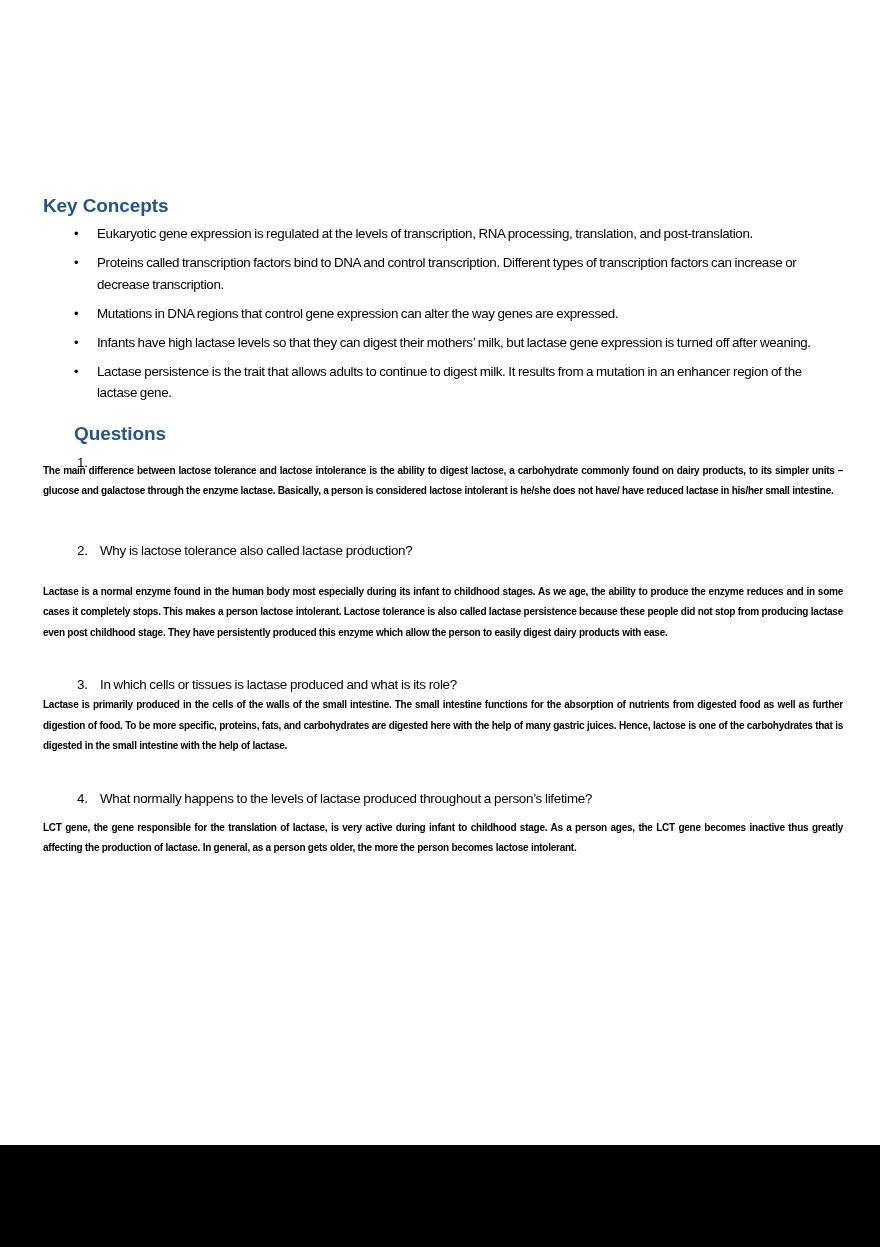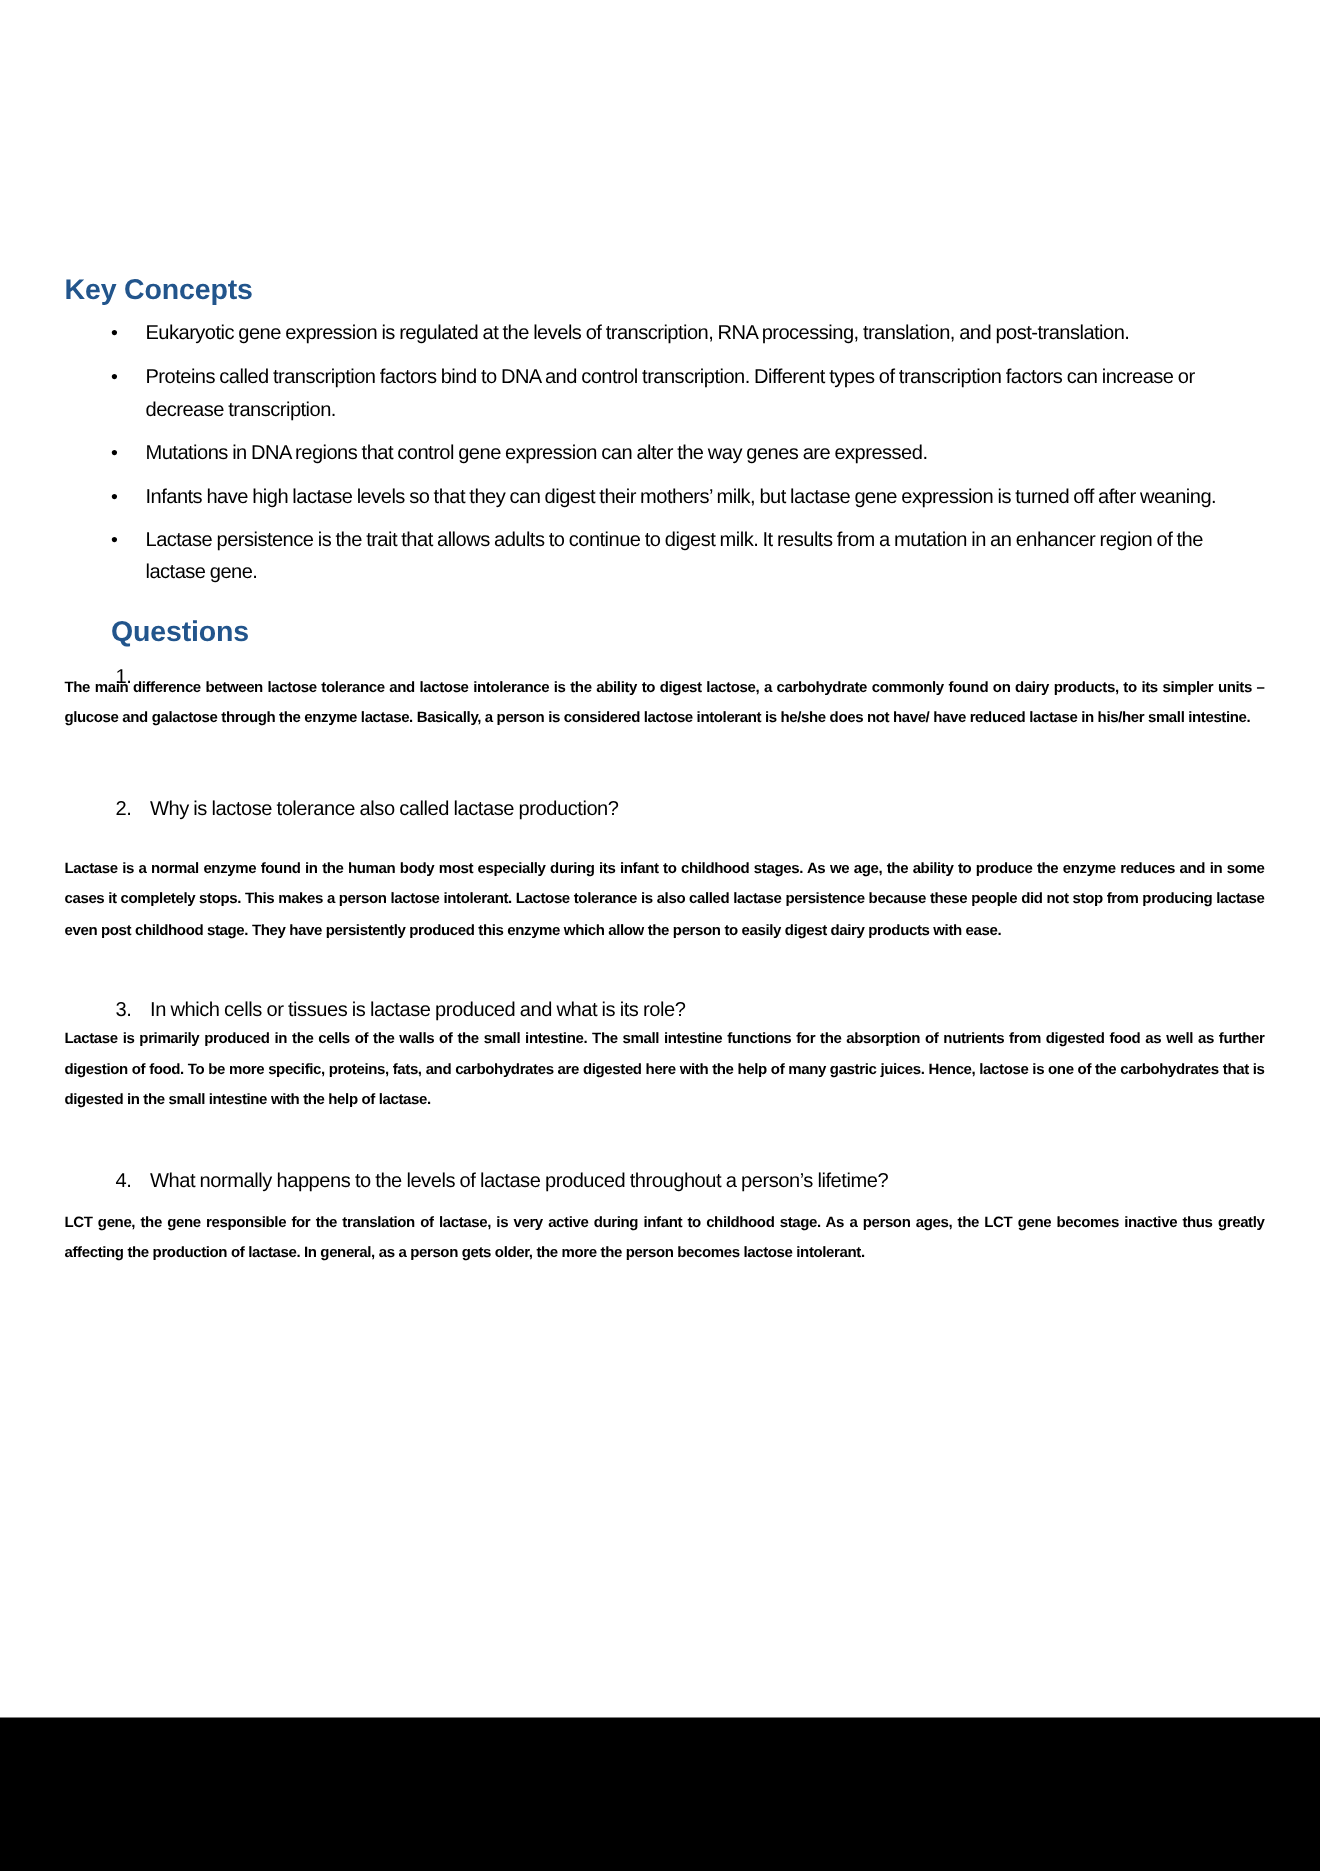--- a/index.html
+++ b/index.html
@@ -13,21 +13,21 @@
     width: 880px;
     height: 1247px;
     position: relative;
     font-family: "Liberation Sans", sans-serif;
     color: #000000;
     overflow: hidden;
   }
 
   .page {
     position: absolute;
-    top: 0;
+    top: 12px;
     left: 0;
     width: 880px;
     height: 1145px;
     background: #ffffff;
   }
 
   .content {
     position: absolute;
     left: 43px;
     top: 182px;

